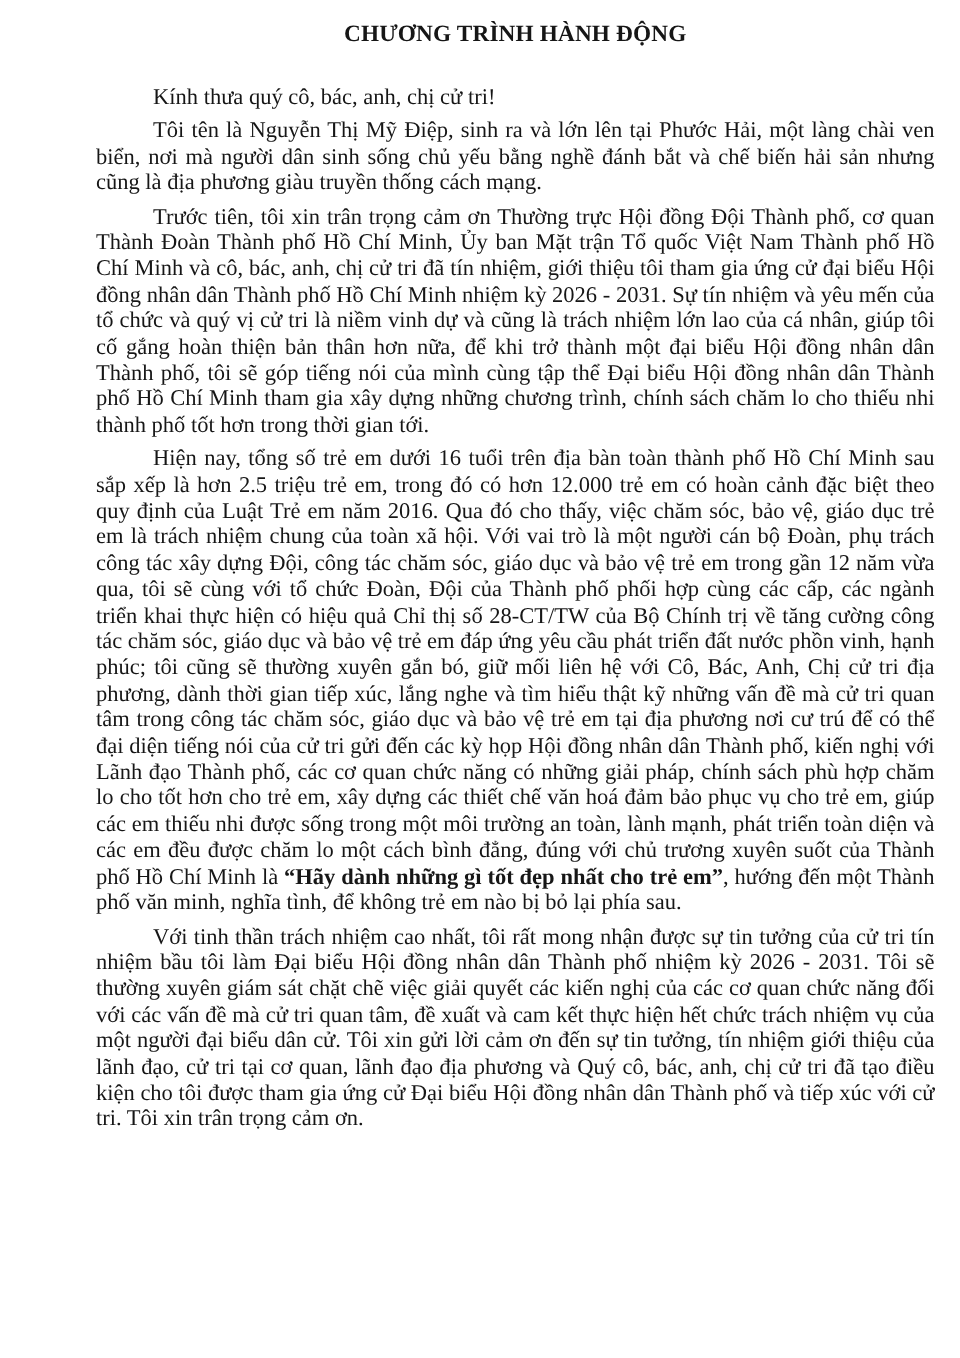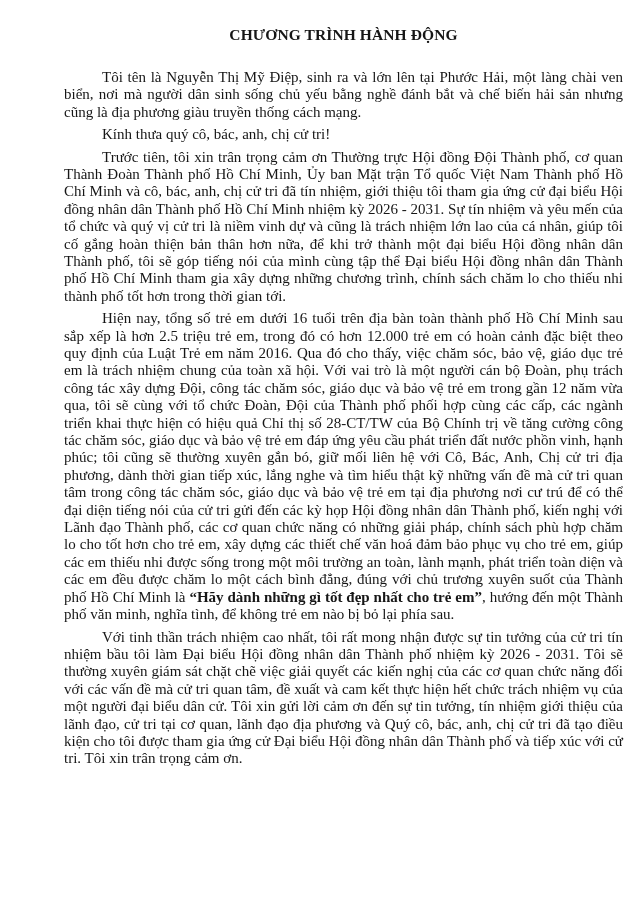--- a/index.html
+++ b/index.html
@@ -11,21 +11,21 @@
     width: 640px;
     height: 905px;
     overflow: hidden;
     font-family: "Liberation Serif", "DejaVu Serif", serif;
     color: #161616;
   }
   .page {
     box-sizing: border-box;
     width: 640px;
     height: 905px;
-    padding: 26px 17px 10px 64px;
+    padding: 14px 17px 10px 64px;
     background: #ffffff;
     border-radius: 15px;
   }
   .title {
     margin: 0 0 24px 0;
     font-size: 15.5px;
     font-weight: bold;
     text-align: center;
     line-height: 1.22;
     letter-spacing: 0.1px;
@@ -50,23 +50,23 @@
 </style>
 </head>
 <body>
 
 <div class="page">
 
   <h1 class="title">
     <span class="tline">CHƯƠNG TRÌNH HÀNH ĐỘNG</span>
   </h1>
 
+  <p class="para">Kính thưa quý cô, bác, anh, chị cử tri!</p>
+
   <p class="para">Tôi tên là Nguyễn Thị Mỹ Điệp, sinh ra và lớn lên tại Phước Hải, một làng chài ven biển, nơi mà người dân sinh sống chủ yếu bằng nghề đánh bắt và chế biến hải sản nhưng cũng là địa phương giàu truyền thống cách mạng.</p>
-
-  <p class="para">Kính thưa quý cô, bác, anh, chị cử tri!</p>
 
   <p class="para">Trước tiên, tôi xin trân trọng cảm ơn Thường trực Hội đồng Đội Thành phố, cơ quan Thành Đoàn Thành phố Hồ Chí Minh, Ủy ban Mặt trận Tổ quốc Việt Nam Thành phố Hồ Chí Minh và cô, bác, anh, chị cử tri đã tín nhiệm, giới thiệu tôi tham gia ứng cử đại biểu Hội đồng nhân dân Thành phố Hồ Chí Minh nhiệm kỳ 2026 - 2031. Sự tín nhiệm và yêu mến của tổ chức và quý vị cử tri là niềm vinh dự và cũng là trách nhiệm lớn lao của cá nhân, giúp tôi cố gắng hoàn thiện bản thân hơn nữa, để khi trở thành một đại biểu Hội đồng nhân dân Thành phố, tôi sẽ góp tiếng nói của mình cùng tập thể Đại biểu Hội đồng nhân dân Thành phố Hồ Chí Minh tham gia xây dựng những chương trình, chính sách chăm lo cho thiếu nhi thành phố tốt hơn trong thời gian tới.</p>
 
   <p class="para"><span>Hiện nay, tổng số trẻ em dưới 16 tuổi trên địa bàn toàn thành phố Hồ Chí Minh sau sắp xếp là hơn 2.5 triệu trẻ em, trong đó có hơn 12.000 trẻ em có hoàn cảnh đặc biệt theo quy định của Luật Trẻ em năm 2016. Qua đó cho thấy, việc chăm sóc, bảo vệ, giáo dục trẻ em là trách nhiệm chung của toàn xã hội. Với vai trò là một người cán bộ Đoàn, phụ trách công tác xây dựng Đội, công tác chăm sóc, giáo dục và bảo vệ trẻ em trong gần 12 năm vừa qua, tôi sẽ cùng với tổ chức Đoàn, Đội của Thành phố phối hợp cùng các cấp, các ngành triển khai thực hiện có hiệu quả Chỉ thị số 28-CT/TW của Bộ Chính trị về tăng cường công tác chăm sóc, giáo dục và bảo vệ trẻ em đáp ứng yêu cầu phát triển đất nước phồn vinh, hạnh phúc; tôi cũng sẽ thường xuyên gắn bó, giữ mối liên hệ với Cô, Bác, Anh, Chị cử tri địa phương, dành thời gian tiếp xúc, lắng nghe và tìm hiểu thật kỹ những vấn đề mà cử tri quan tâm trong công tác chăm sóc, giáo dục và bảo vệ trẻ em tại địa phương nơi cư trú để có thể đại diện tiếng nói của cử tri gửi đến các kỳ họp Hội đồng nhân dân Thành phố, kiến nghị với Lãnh đạo Thành phố, các cơ quan chức năng có những giải pháp, chính sách phù hợp chăm lo cho tốt hơn cho trẻ em, xây dựng các thiết chế văn hoá đảm bảo phục vụ cho trẻ em, giúp các em thiếu nhi được sống trong một môi trường an toàn, lành mạnh, phát triển toàn diện và các em đều được chăm lo một cách bình đẳng, đúng với chủ trương xuyên suốt của Thành phố Hồ Chí Minh là </span><span class="bold">“Hãy dành những gì tốt đẹp nhất cho trẻ em”</span><span>, hướng đến một Thành phố văn minh, nghĩa tình, để không trẻ em nào bị bỏ lại phía sau.</span></p>
 
   <p class="para">Với tinh thần trách nhiệm cao nhất, tôi rất mong nhận được sự tin tưởng của cử tri tín nhiệm bầu tôi làm Đại biểu Hội đồng nhân dân Thành phố nhiệm kỳ 2026 - 2031. Tôi sẽ thường xuyên giám sát chặt chẽ việc giải quyết các kiến nghị của các cơ quan chức năng đối với các vấn đề mà cử tri quan tâm, đề xuất và cam kết thực hiện hết chức trách nhiệm vụ của một người đại biểu dân cử. Tôi xin gửi lời cảm ơn đến sự tin tưởng, tín nhiệm giới thiệu của lãnh đạo, cử tri tại cơ quan, lãnh đạo địa phương và Quý cô, bác, anh, chị cử tri đã tạo điều kiện cho tôi được tham gia ứng cử Đại biểu Hội đồng nhân dân Thành phố và tiếp xúc với cử tri. Tôi xin trân trọng cảm ơn.</p>
 
 </div>
 
 </body></html>

